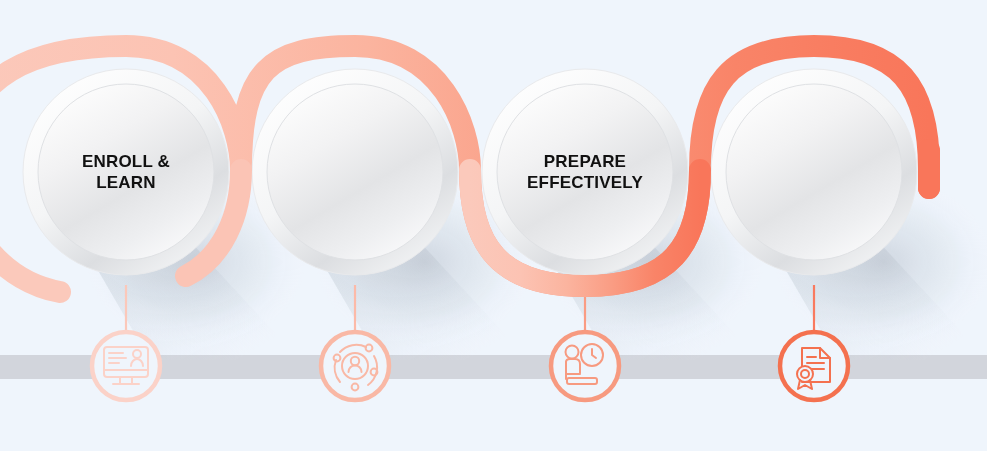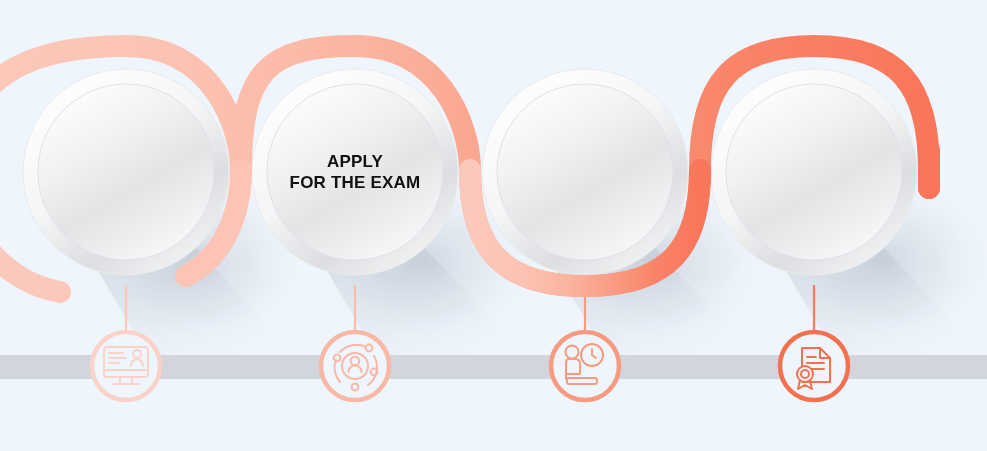--- a/index.html
+++ b/index.html
@@ -198,16 +198,18 @@
           <line x1="811" y1="369" x2="824" y2="369"></line>
           <circle cx="805" cy="374" r="8" fill="#eff5fc"></circle>
           <circle cx="805" cy="374" r="4"></circle>
           <path d="M800 380 l-2 9 l7 -4 l7 4 l-2 -9"></path>
         </g>
       </g>
 
     </g>
   </svg>
 
-  <div class="node-label" style="left:355px;top:172px;width:190px;">APPLY
-FOR THE EXAM</div>
+  <div class="node-label" style="left:126px;top:172px;width:180px;">ENROLL &amp;
+LEARN</div>
+  <div class="node-label" style="left:585px;top:172px;width:190px;">PREPARE
+EFFECTIVELY</div>
 
 </div>
 
 </body></html>

